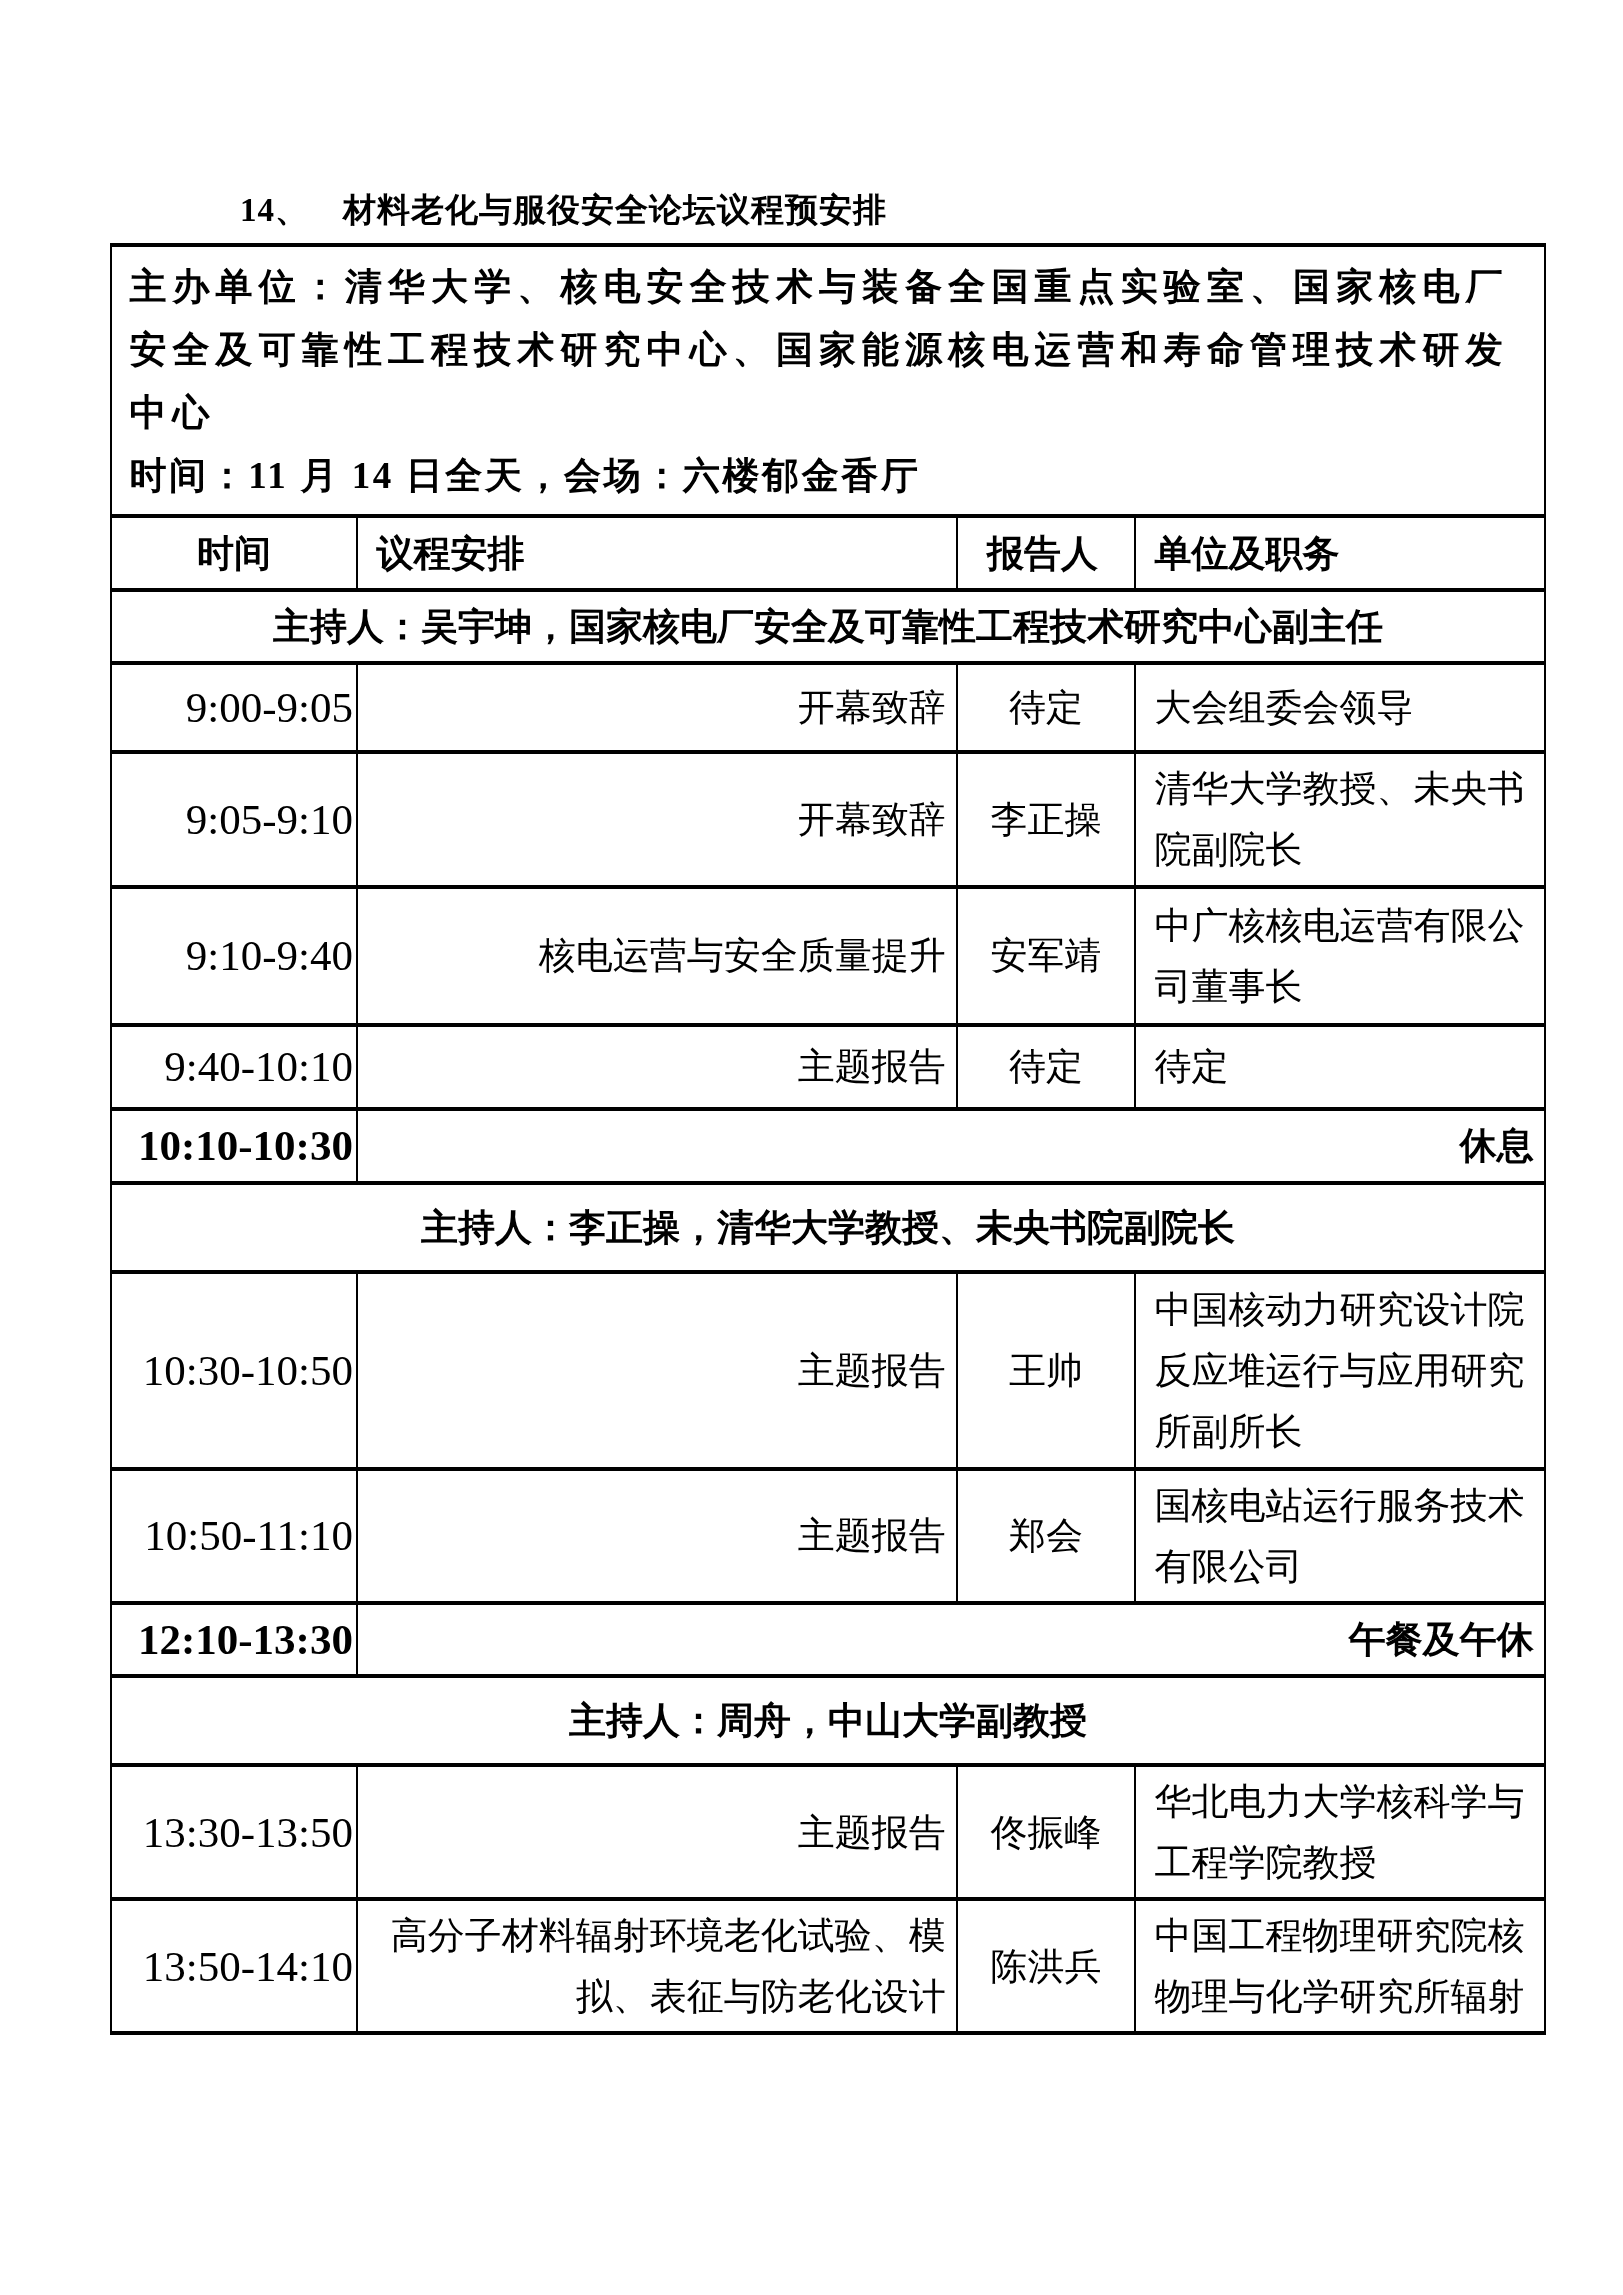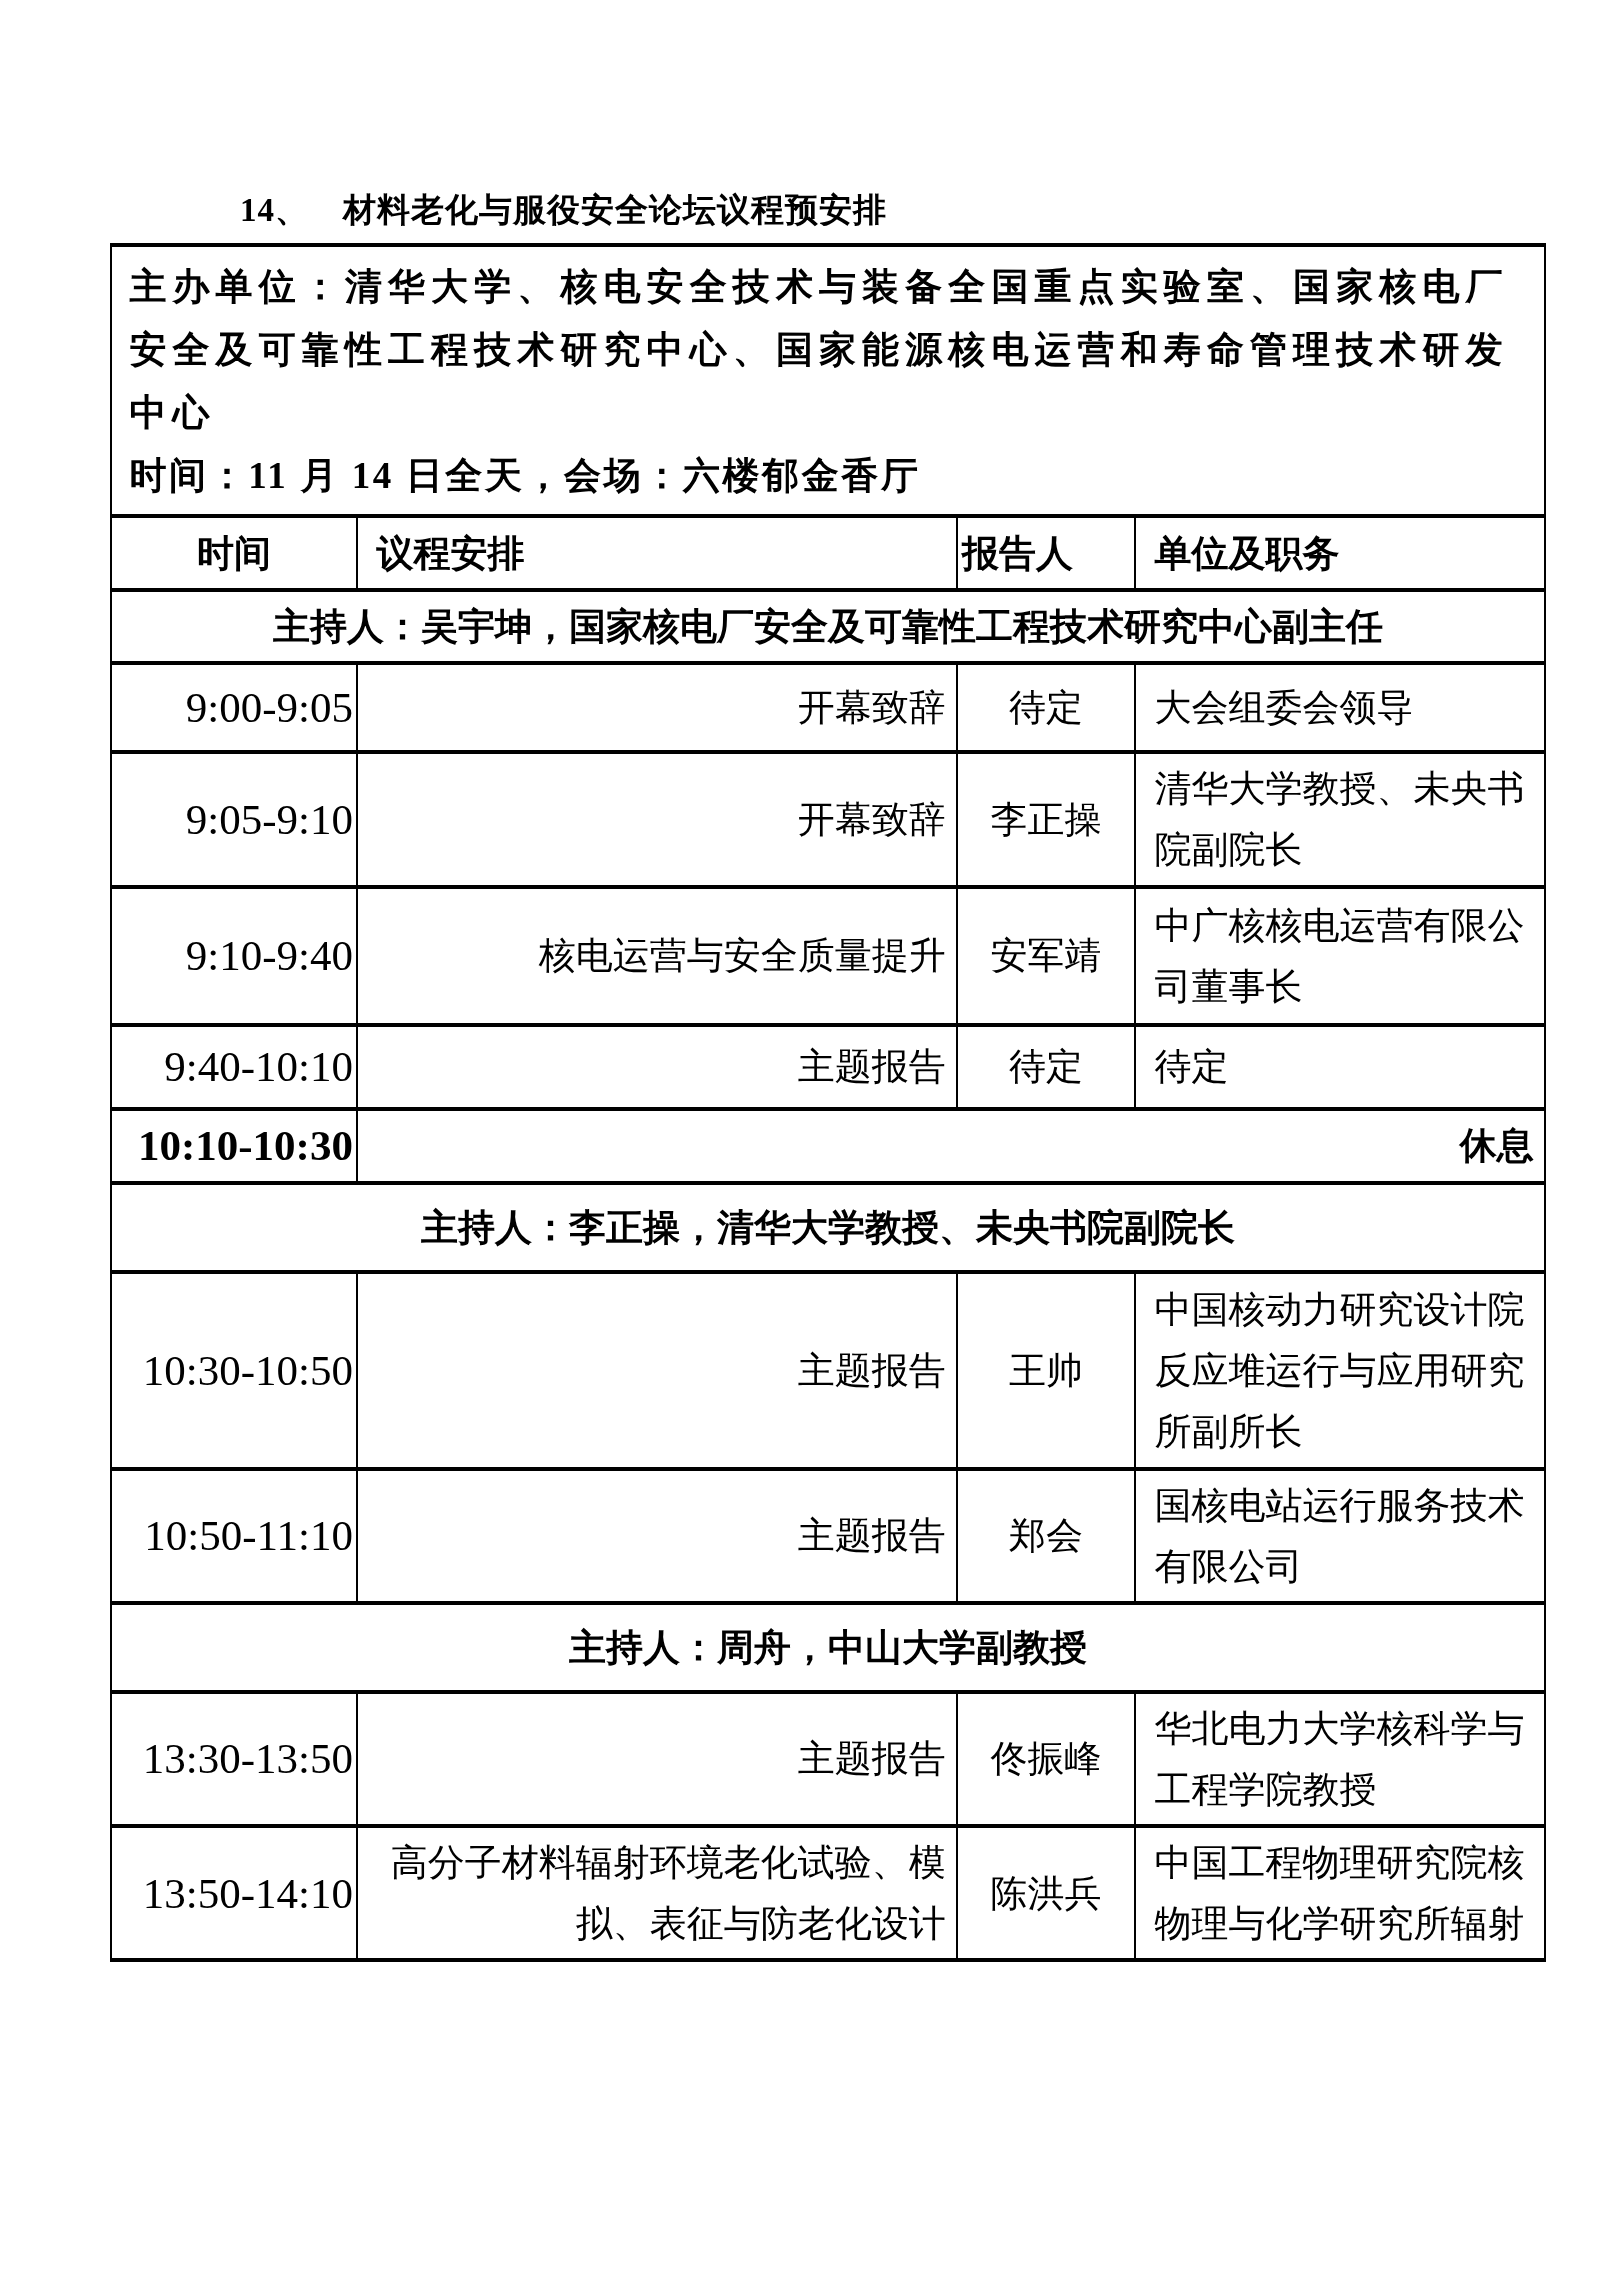--- a/index.html
+++ b/index.html
@@ -89,21 +89,21 @@
         <div class="host-line">主办单位：清华大学、核电安全技术与装备全国重点实验室、国家核电厂</div>
         <div class="host-line">安全及可靠性工程技术研究中心、国家能源核电运营和寿命管理技术研发</div>
         <div class="host-line">中心</div>
         <div class="schedule-line">时间：11 月 14 日全天，会场：六楼郁金香厅</div>
       </td>
     </tr>
 
     <tr class="head-row" style="height:74px;">
       <td class="h-time">时间</td>
       <td>议程安排</td>
-      <td style="padding-left:4px;">报告人</td>
+      <td style="padding-left:29px;">报告人</td>
       <td>单位及职务</td>
     </tr>
 
     <tr class="chair-row" style="height:72px;">
       <td colspan="4">主持人：吴宇坤，国家核电厂安全及可靠性工程技术研究中心副主任</td>
     </tr>
 
     <tr style="height:89px;">
       <td class="cell-time">9:00-9:05</td>
       <td class="cell-topic">开幕致辞</td>
@@ -149,20 +149,24 @@
     </tr>
 
     <tr style="height:128px;">
       <td class="cell-time">10:50-11:10</td>
       <td class="cell-topic">主题报告</td>
       <td class="cell-presenter">郑会</td>
       <td class="cell-affil">国核电站运行服务技术有限公司</td>
     </tr>
 
 
+    <tr class="break-row" style="height:72px;">
+      <td class="cell-time">12:10-13:30</td>
+      <td colspan="3" class="break-content">午餐及午休</td>
+    </tr>
 
     <tr class="chair-row" style="height:89px;">
       <td colspan="4">主持人：周舟，中山大学副教授</td>
     </tr>
 
     <tr style="height:128px;">
       <td class="cell-time">13:30-13:50</td>
       <td class="cell-topic">主题报告</td>
       <td class="cell-presenter">佟振峰</td>
       <td class="cell-affil">华北电力大学核科学与工程学院教授</td>

